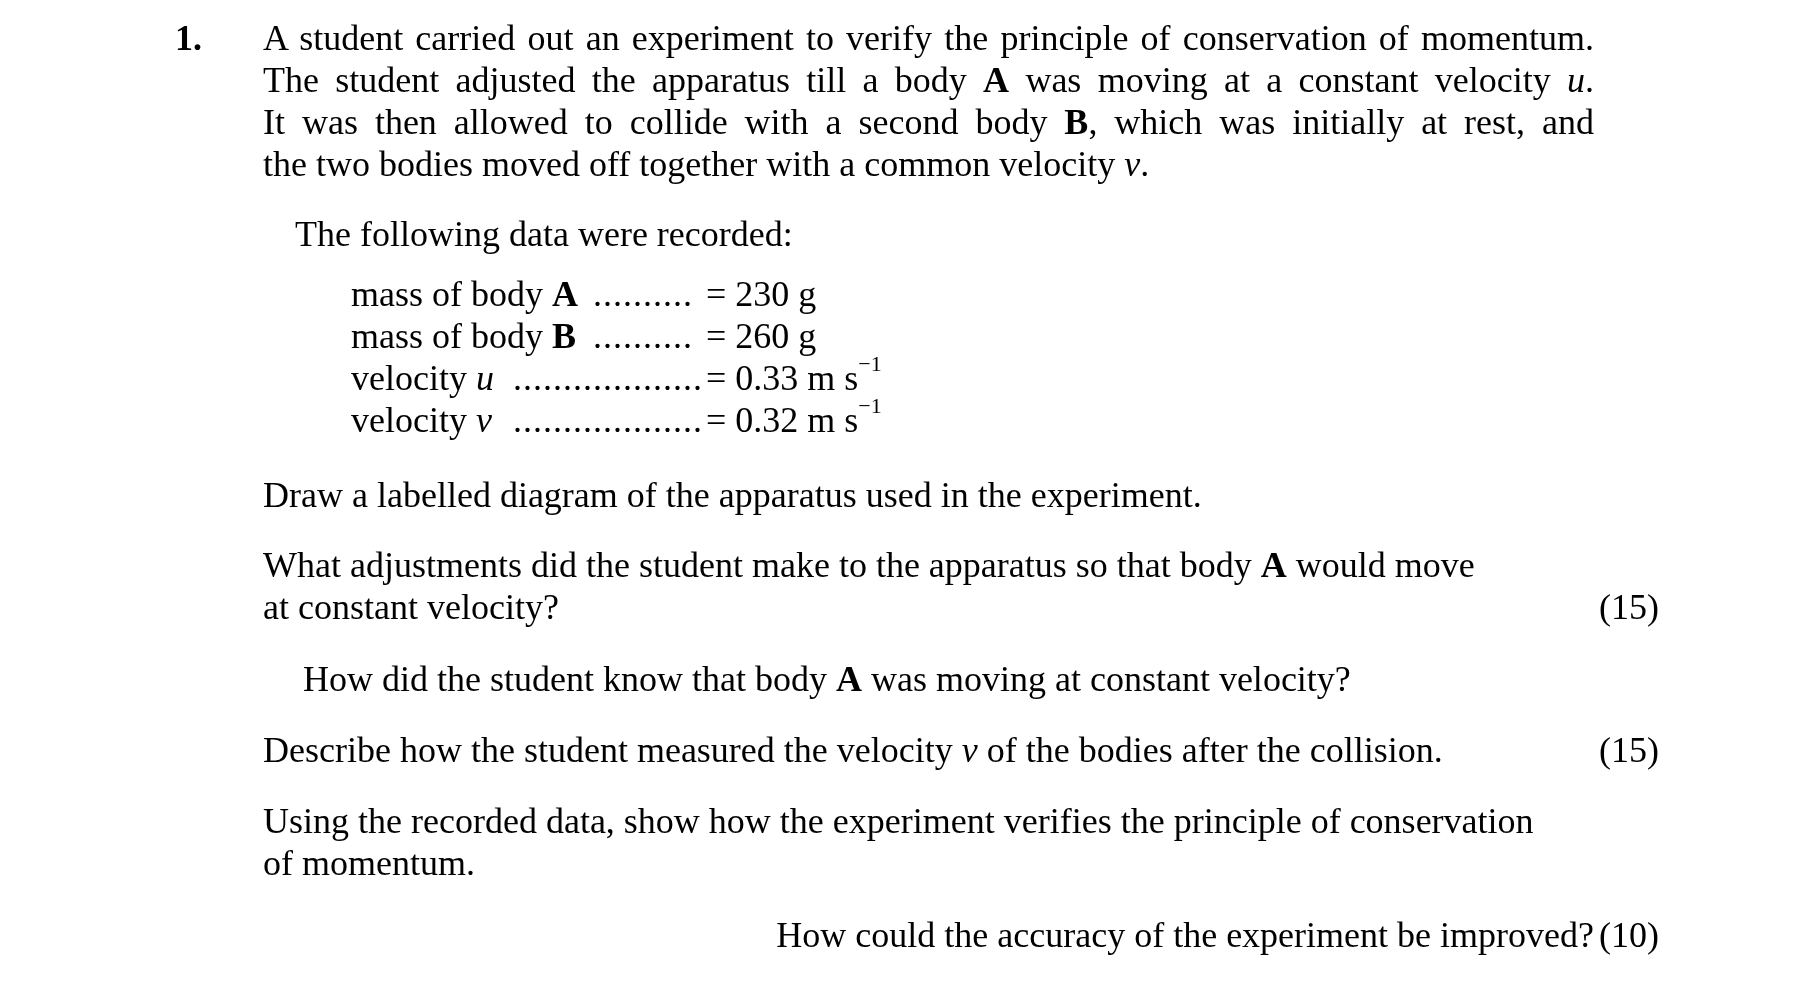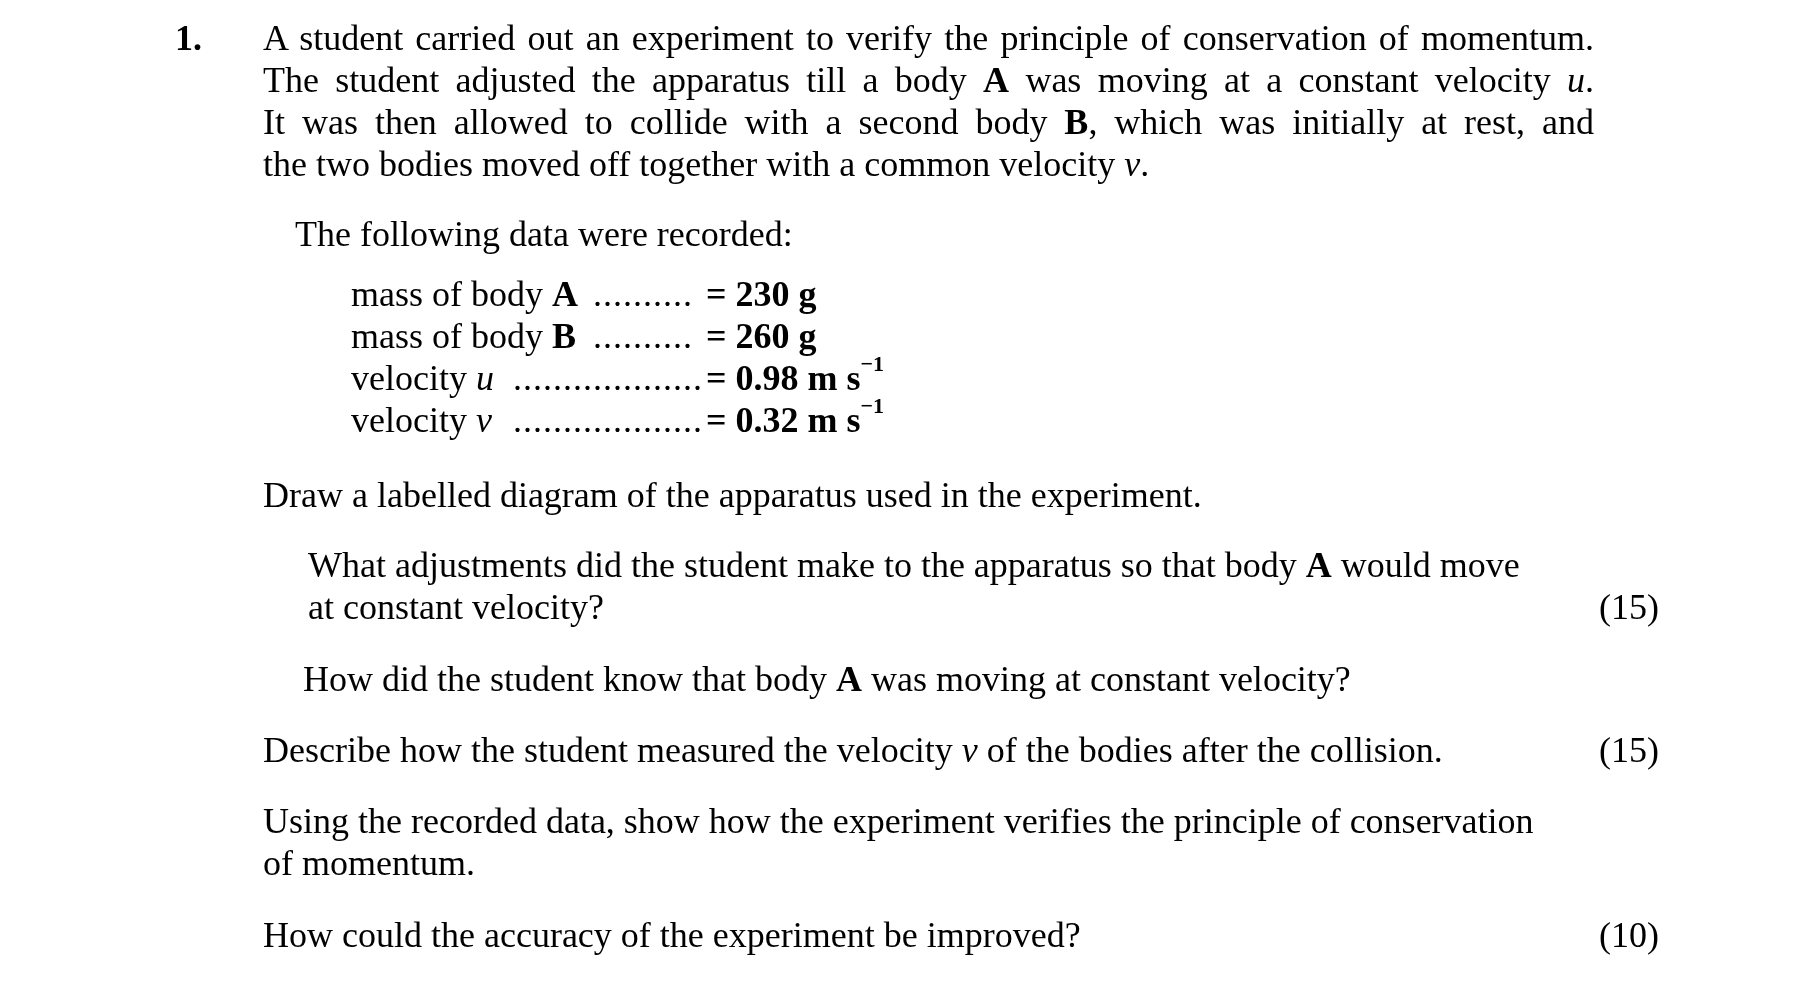--- a/index.html
+++ b/index.html
@@ -60,21 +60,20 @@
     }
     .data-dots {
       position: absolute;
       top: 0;
       letter-spacing: 1px;
     }
     .data-value {
       position: absolute;
       left: 355px;
       top: 0;
-      font-weight: bold;
     }
     sup {
       font-size: 22px;
       line-height: 0;
       position: relative;
       top: -6px;
       vertical-align: super;
     }
     .marks {
       position: absolute;
@@ -104,43 +103,43 @@
       <span class="data-value">= 230 g</span>
     </div>
     <div class="data-row">
       <span class="data-label"><span>mass of body </span><b>B</b></span>
       <span class="data-dots" style="left:242px;">..........</span>
       <span class="data-value">= 260 g</span>
     </div>
     <div class="data-row">
       <span class="data-label"><span>velocity </span><i>u</i></span>
       <span class="data-dots" style="left:162px;">...................</span>
-      <span class="data-value"><span>= 0.98 m s</span><sup>−1</sup></span>
+      <span class="data-value"><span>= 0.33 m s</span><sup>−1</sup></span>
     </div>
     <div class="data-row">
       <span class="data-label"><span>velocity </span><i>v</i></span>
       <span class="data-dots" style="left:162px;">...................</span>
       <span class="data-value"><span>= 0.32 m s</span><sup>−1</sup></span>
     </div>
   </div>
 
   <p class="para" style="top:474px;">Draw a labelled diagram of the apparatus used in the experiment.</p>
 
-  <div class="para" style="top:544px;margin-left:45px;">
+  <div class="para" style="top:544px;">
     <div><span>What adjustments did the student make to the apparatus so that body </span><b>A</b><span> would move</span></div>
     <div>at constant velocity?</div>
   </div>
   <span class="marks" style="top:586px;">(15)</span>
 
   <p class="para" style="top:658px;margin-left:40px;"><span>How did the student know that body </span><b>A</b><span> was moving at constant velocity?</span></p>
 
   <p class="para" style="top:729px;"><span>Describe how the student measured the velocity </span><i>v</i><span> of the bodies after the collision.</span></p>
   <span class="marks" style="top:729px;">(15)</span>
 
   <div class="para" style="top:800px;">
     <div>Using the recorded data, show how the experiment verifies the principle of conservation</div>
     <div>of momentum.</div>
   </div>
 
-  <p class="para" style="top:914px;">How could the accuracy of the experiment be improved?</p>
+  <p class="para" style="top:914px;text-align:right;">How could the accuracy of the experiment be improved?</p>
   <span class="marks" style="top:914px;">(10)</span>
 
 </div>
 
 </body></html>

